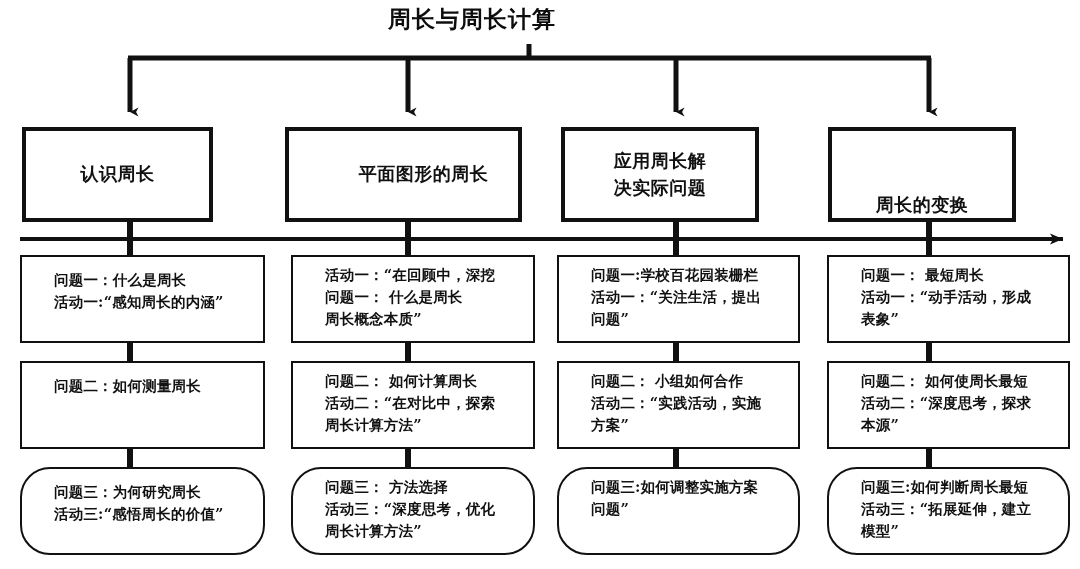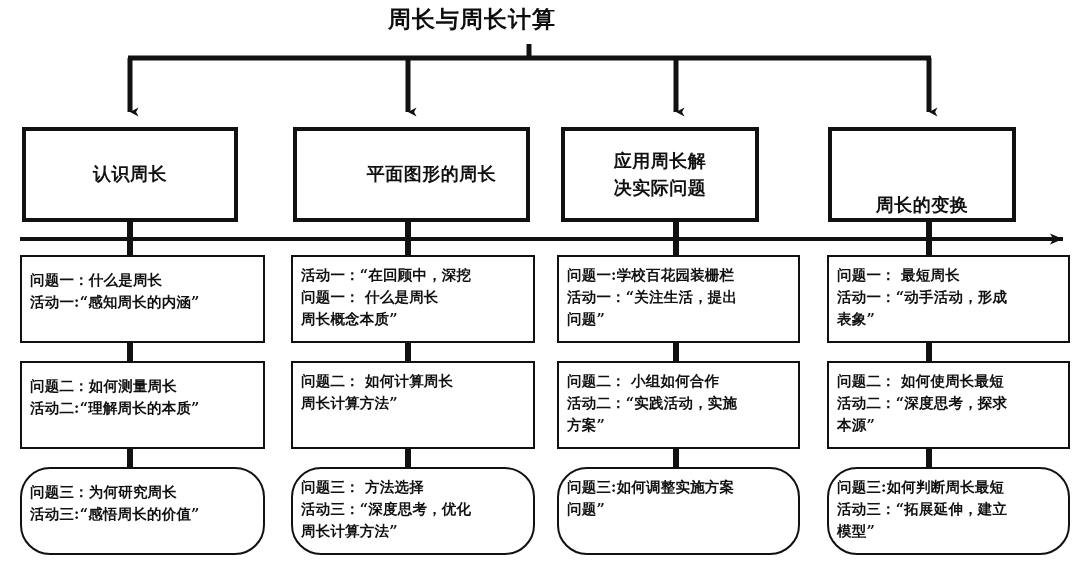--- a/index.html
+++ b/index.html
@@ -52,39 +52,39 @@
     text-align: center;
     font-size: 18px;
     font-weight: 700;
     line-height: 1.45;
     letter-spacing: 0.5px;
     top: 127px;
     height: 95px;
   }
   .header-box .hb-inner { padding: 0 6px; }
 
-  #header-box-1 { left: 22px;  width: 216px; font-family: Liberation Serif, serif; }
-  #header-box-2 { left: 293px; width: 237px; padding-left: 40px; }
+  #header-box-1 { left: 22px;  width: 191px; font-family: Liberation Serif, serif; }
+  #header-box-2 { left: 285px; width: 237px; padding-left: 40px; }
   #header-box-3 { left: 561px; width: 198px; }
   #header-box-4 { left: 828px; width: 188px; align-items: flex-end; }
 
   
   .cell {
     position: absolute;
     box-sizing: border-box;
     border: 2px solid #111111;
     background: #ffffff;
     font-size: 14.5px;
     font-weight: 700;
     line-height: 1.5;
     letter-spacing: 0.2px;
     padding: 7px 6px 6px 8px;
     overflow: hidden;
   }
-  .cell .line { white-space: nowrap; }
+  .cell .line { white-space: nowrap; margin-left: 24px; }
 
   
   .col-1 { left: 20px;  width: 245px; }
   .col-2 { left: 291px; width: 244px; }
   .col-3 { left: 557px; width: 243px; }
   .col-4 { left: 827px; width: 243px; }
 
   
   .row-1 { top: 255px; height: 88px; }
   .row-2 { top: 361px; height: 88px; }
@@ -199,34 +199,34 @@
     <div class="line">周长的变换</div>
   </div>
 </div>
 
 <div class="cell col-1 row-1 two-line">
   <div class="line">问题一：什么是周长</div>
   <div class="line">活动一:“感知周长的内涵”</div>
 </div>
 <div class="cell col-1 row-2 two-line">
   <div class="line">问题二：如何测量周长</div>
-  <div class="line">活动二:“理解周长的本质”</div>
 </div>
 <div class="cell col-1 row-3 two-line">
   <div class="line">问题三：为何研究周长</div>
   <div class="line">活动三:“感悟周长的价值”</div>
 </div>
 
 <div class="cell col-2 row-1">
   <div class="line">活动一：“在回顾中，深挖</div>
   <div class="line">问题一： 什么是周长</div>
   <div class="line">周长概念本质”</div>
 </div>
 <div class="cell col-2 row-2">
   <div class="line">问题二： 如何计算周长</div>
+  <div class="line">活动二：“在对比中，探索</div>
   <div class="line">周长计算方法”</div>
 </div>
 <div class="cell col-2 row-3">
   <div class="line">问题三： 方法选择</div>
   <div class="line">活动三：“深度思考，优化</div>
   <div class="line">周长计算方法”</div>
 </div>
 
 <div class="cell col-3 row-1">
   <div class="line">问题一:学校百花园装栅栏</div>

